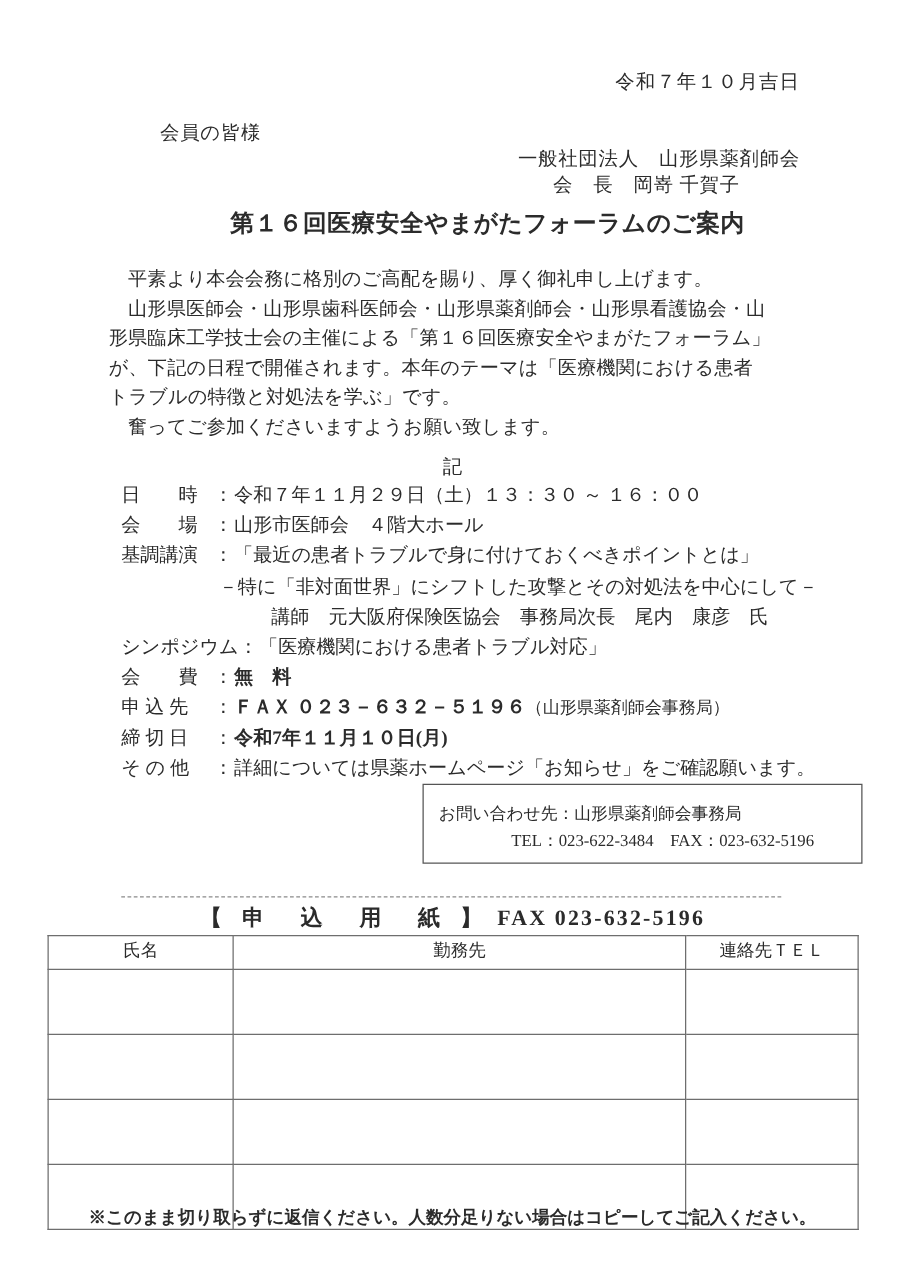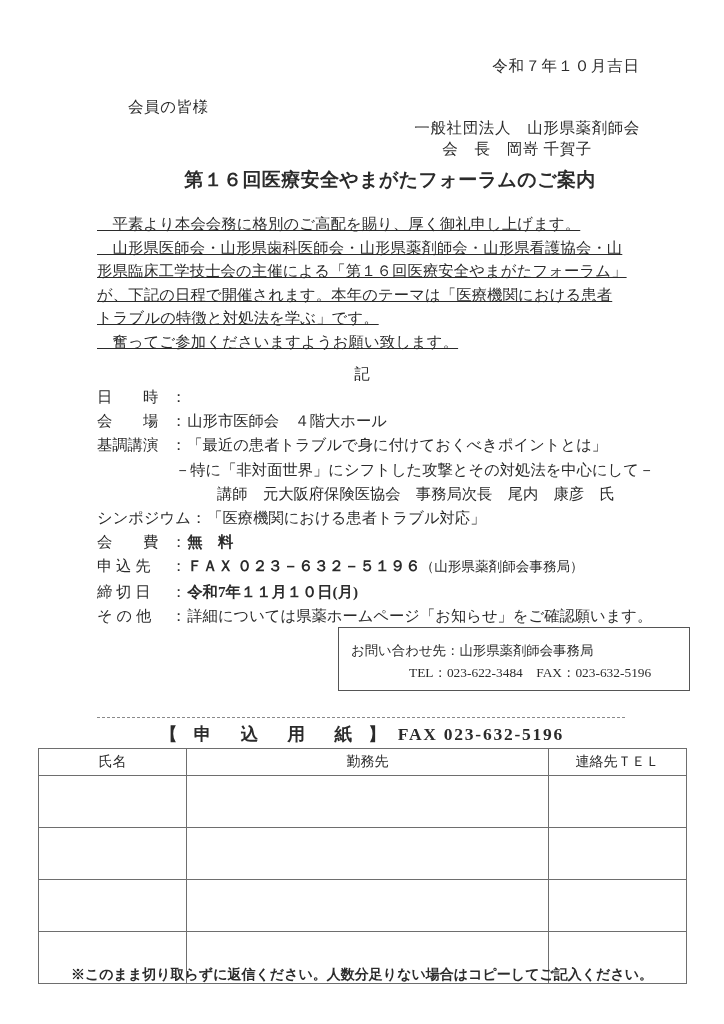--- a/index.html
+++ b/index.html
@@ -71,25 +71,24 @@
     font-weight: bold;
     letter-spacing: 0.02em;
     white-space: pre;
     padding-left: 28px;
   }
 
   
   .body-block {
     position: absolute;
     top: 212px;
-    left: 97px;
+    left: 87px;
     width: 530px;
     font-size: 15.3px;
     letter-spacing: 0.01em;
-    text-decoration: underline;
   }
   .body-block p {
     margin: 0;
     line-height: 23.5px;
     text-indent: 0;
     white-space: pre-wrap;
   }
 
   
   .ki-mark {
@@ -240,20 +239,21 @@
     <p>　奮ってご参加くださいますようお願い致します。</p>
   </div>
 
   <div class="ki-mark">記</div>
 
   <div class="details">
 
     <div class="detail-row">
       <span class="detail-label fixed">日　　時</span>
       <span class="detail-sep">：</span>
+      <span class="detail-value">令和７年１１月２９日（土）１３：３０ ～ １６：００</span>
     </div>
 
     <div class="detail-row">
       <span class="detail-label fixed">会　　場</span>
       <span class="detail-sep">：</span>
       <span class="detail-value">山形市医師会　４階大ホール</span>
     </div>
 
     <div class="detail-row">
       <span class="detail-label fixed">基調講演</span>

